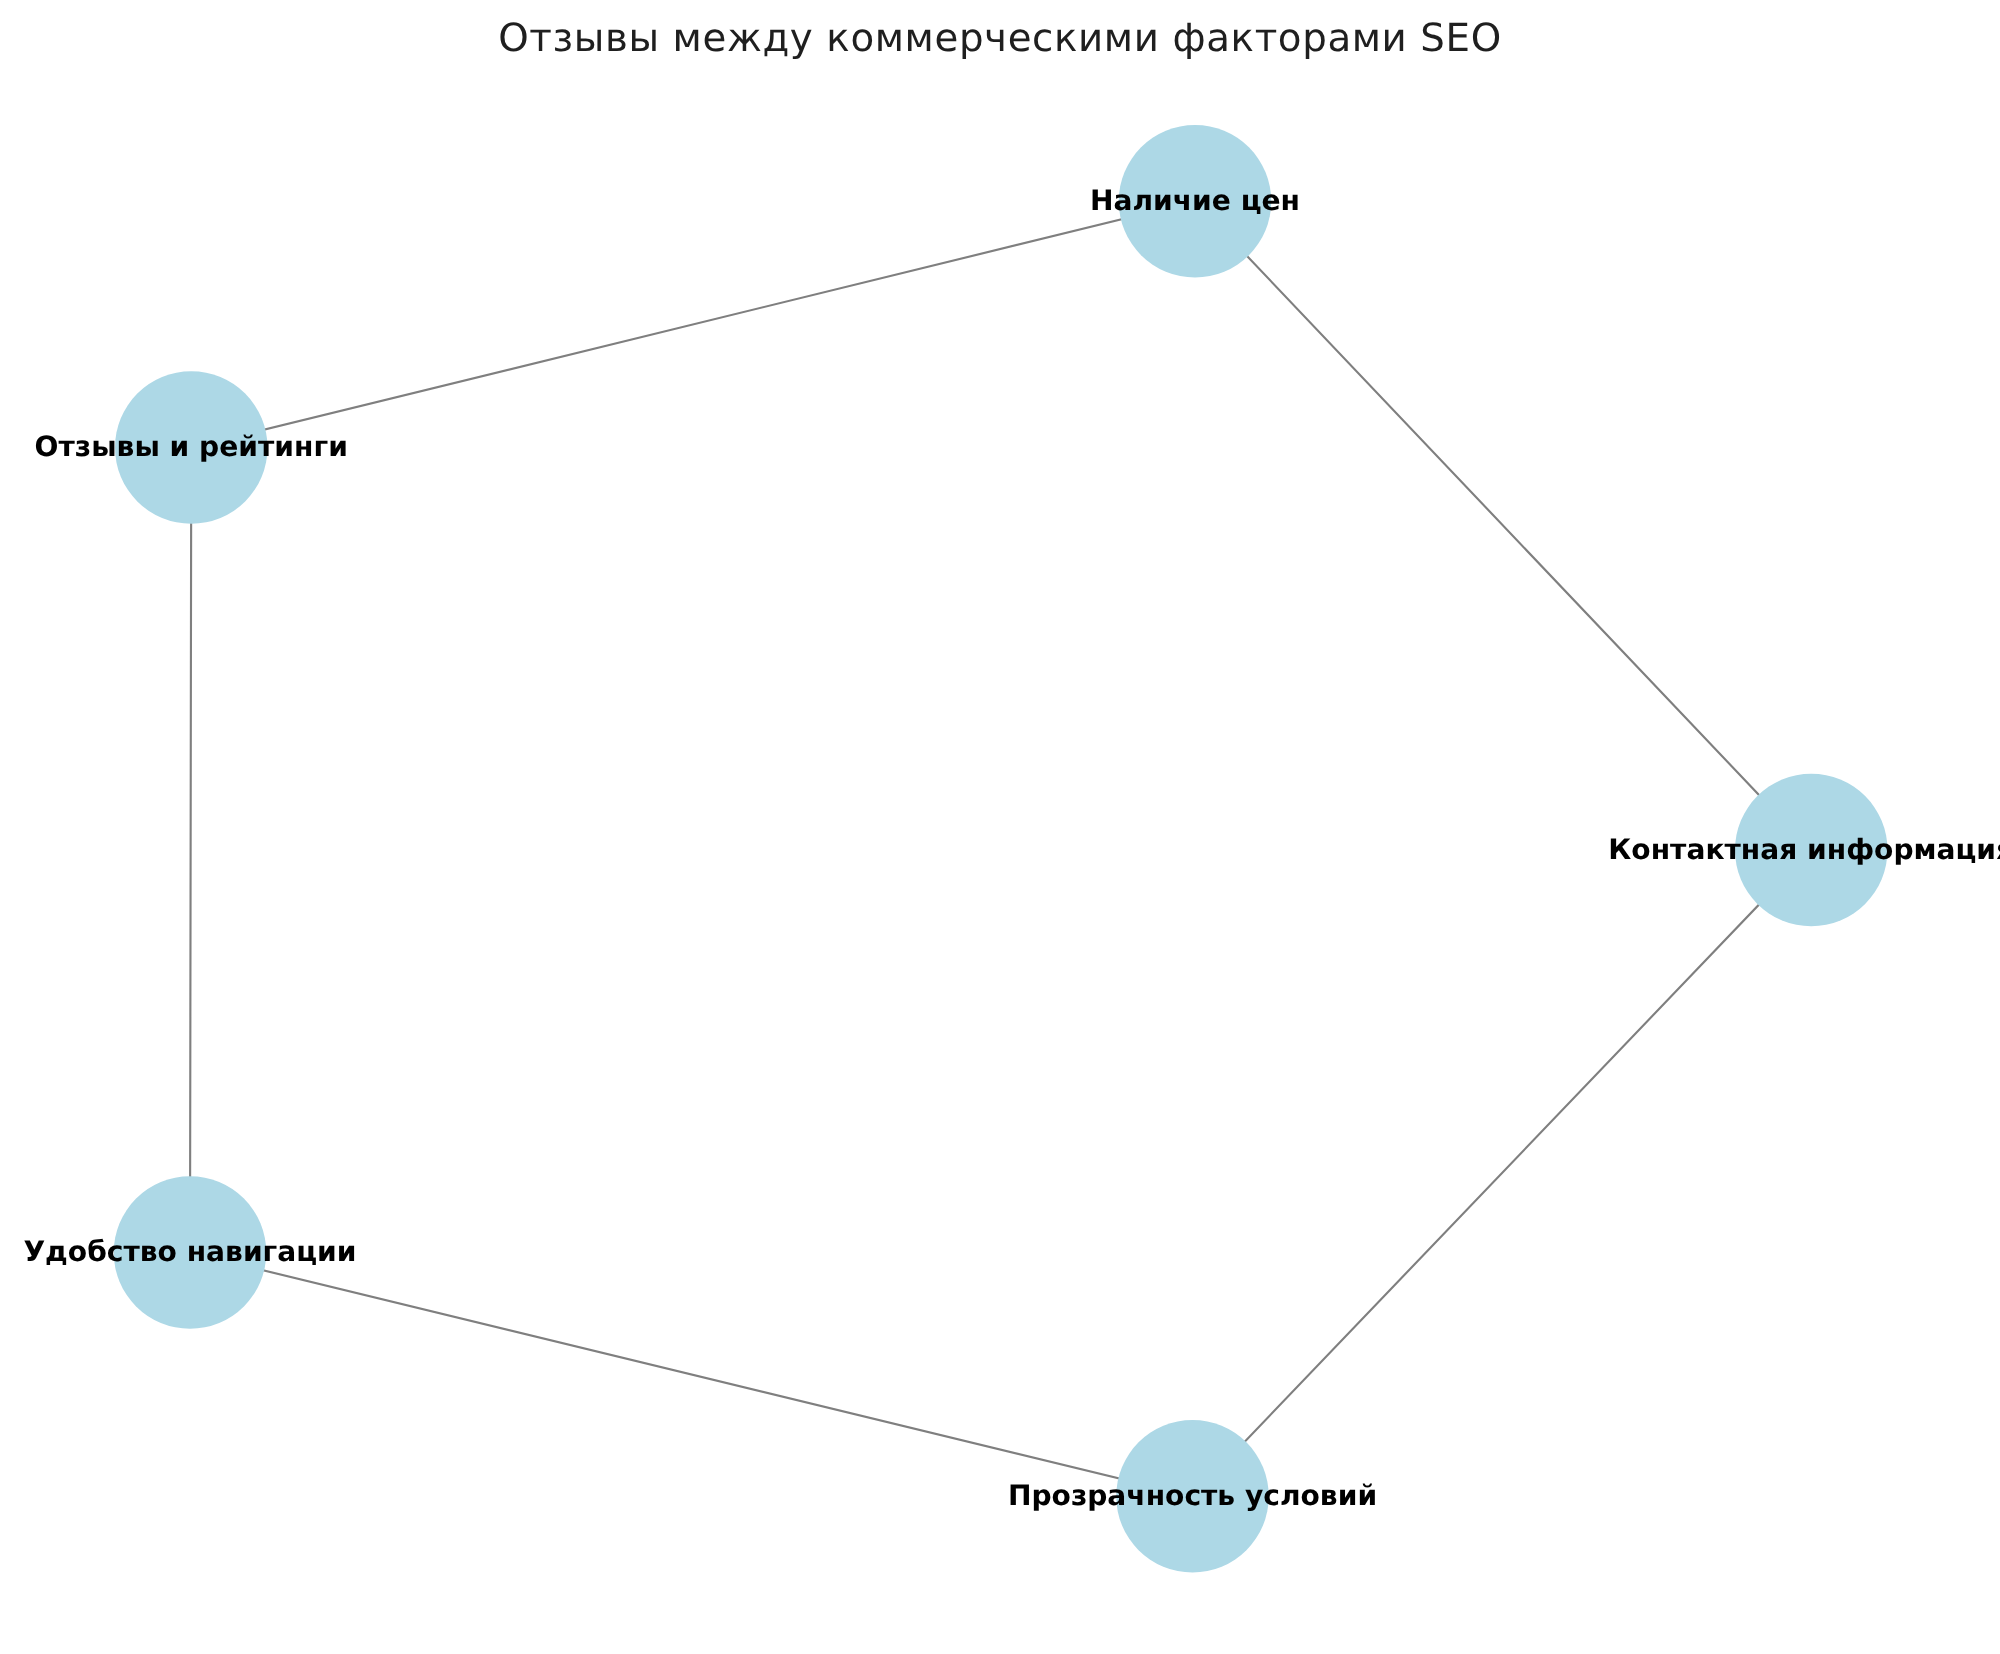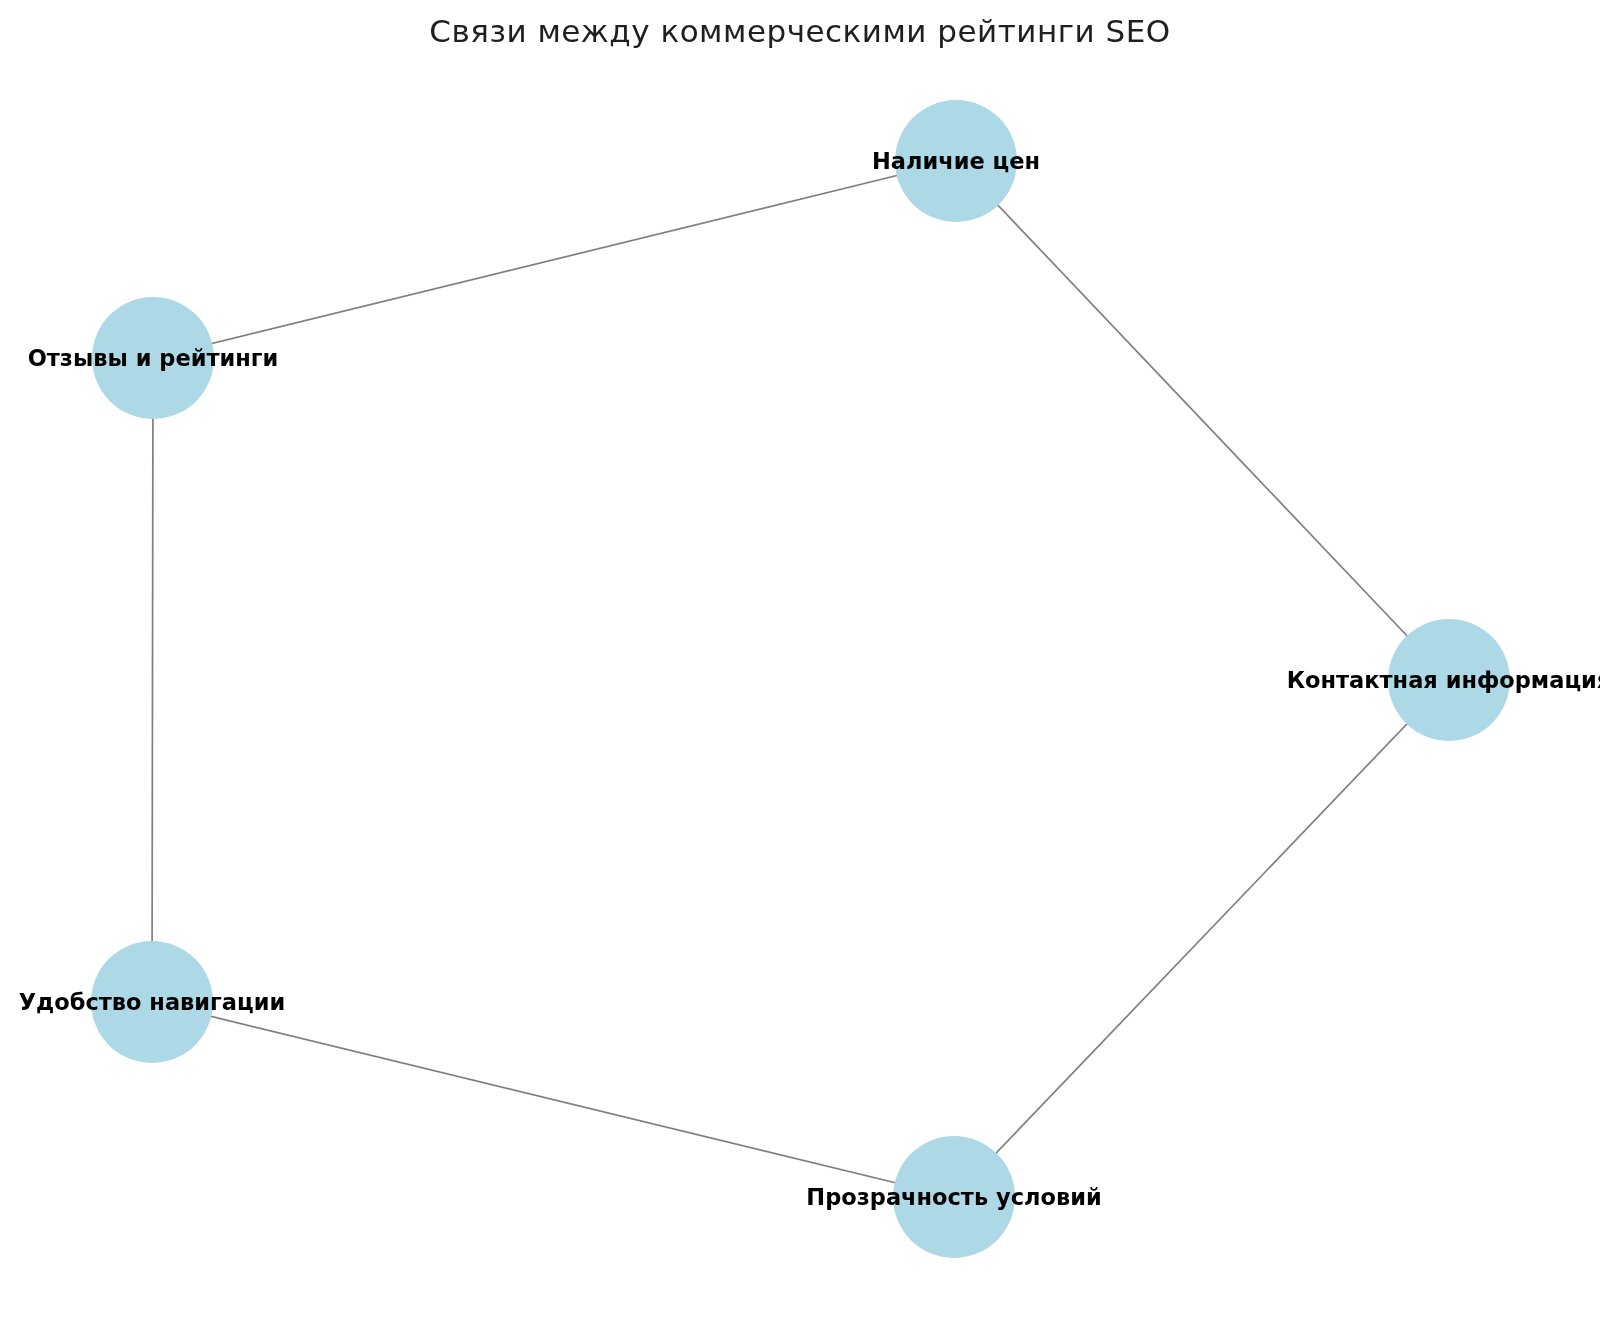--- a/index.html
+++ b/index.html
@@ -44,21 +44,21 @@
   .node-label {
     font-family: "DejaVu Sans", "Liberation Sans", sans-serif;
     font-weight: 700;
     paint-order: stroke;
   }
 </style>
 </head>
 <body>
 
 <div class="figure">
-  <div class="figure-title">Связи между коммерческими рейтинги SEO</div>
+  <div class="figure-title">Отзывы между коммерческими факторами SEO</div>
   <svg class="graph-canvas" id="graph-canvas" width="1600" height="1323" viewBox="0 0 1600 1323">
       <line x1="956" y1="161" x2="153" y2="358" stroke="#7f7f7f" stroke-width="1.7" class="edge-line"></line>
       <line x1="956" y1="161" x2="1449" y2="680" stroke="#7f7f7f" stroke-width="1.7" class="edge-line"></line>
       <line x1="153" y1="358" x2="152" y2="1002" stroke="#7f7f7f" stroke-width="1.7" class="edge-line"></line>
       <line x1="152" y1="1002" x2="954" y2="1197" stroke="#7f7f7f" stroke-width="1.7" class="edge-line"></line>
       <line x1="954" y1="1197" x2="1449" y2="680" stroke="#7f7f7f" stroke-width="1.7" class="edge-line"></line>
       <circle cx="956" cy="161" r="61" fill="#add8e6"></circle>
       <circle cx="153" cy="358" r="61" fill="#add8e6"></circle>
       <circle cx="1449" cy="680" r="61" fill="#add8e6"></circle>
       <circle cx="152" cy="1002" r="61" fill="#add8e6"></circle>

